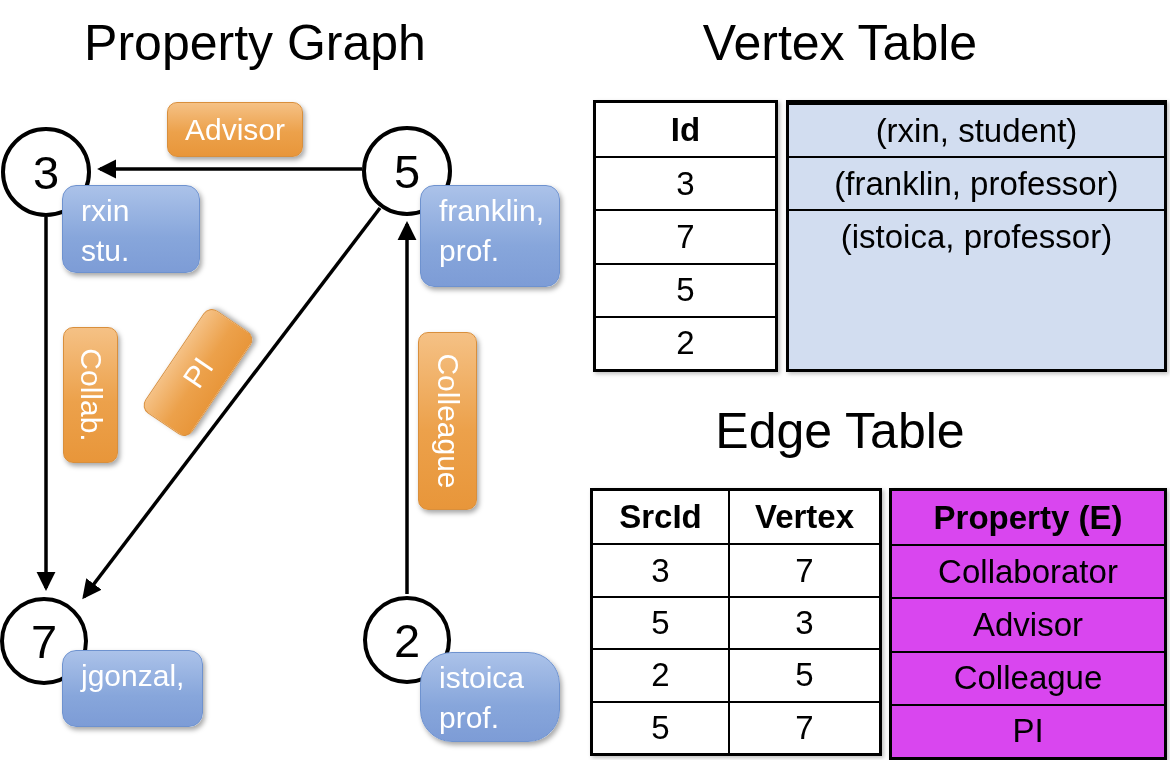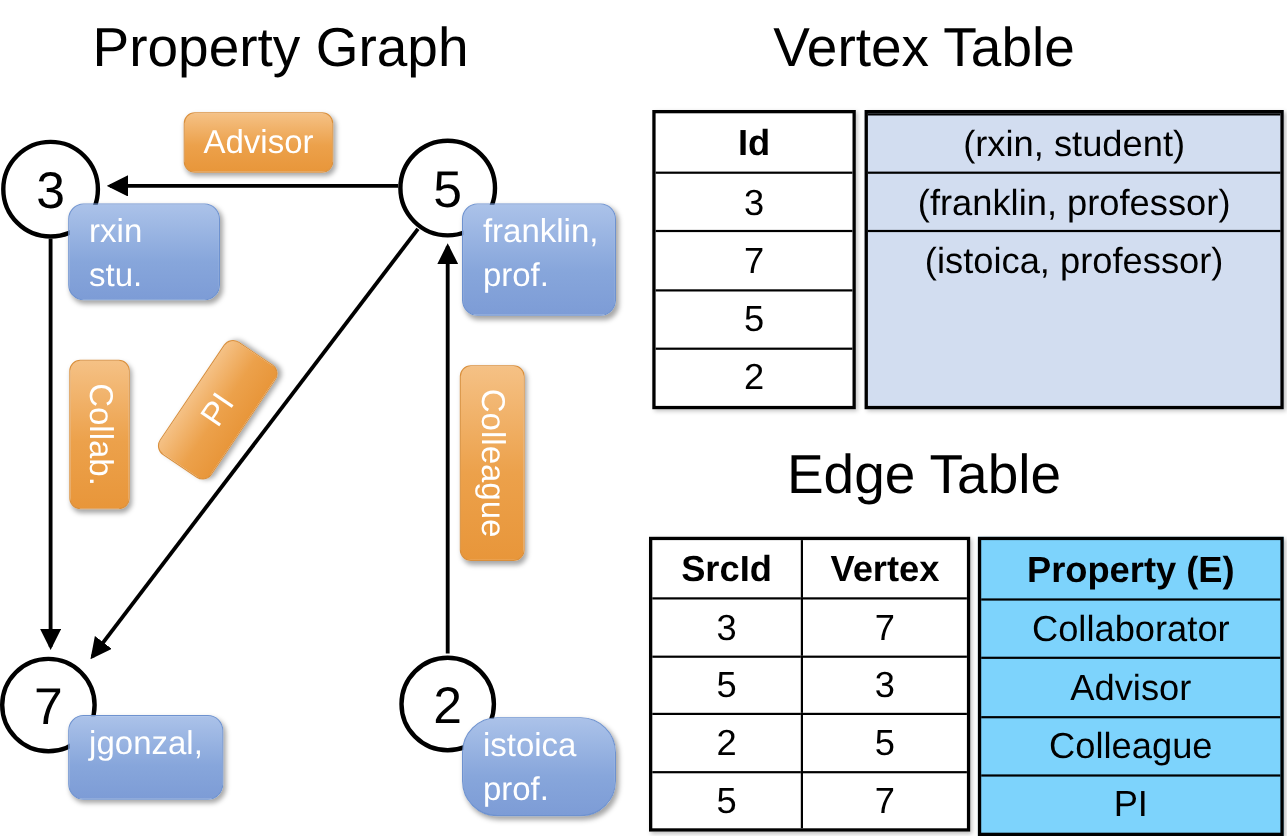--- a/index.html
+++ b/index.html
@@ -53,21 +53,21 @@
   .cell.cl { border-left:2.5px solid #000; }
 
   #vtable-id   { left:593px; top:100px; width:185px; height:272px;
                  grid-template-rows:repeat(5,1fr); background:#fff; }
   #vtable-prop { left:786px; top:100px; width:381px; height:272px;
                  grid-template-rows:repeat(5,1fr); background:#d2ddf0; }
   #etable-ids  { left:590px; top:488px; width:292px; height:268px;
                  grid-template-columns:135px 1fr; grid-template-rows:repeat(5,1fr);
                  background:#fff; }
   #etable-prop { left:889px; top:488px; width:278px; height:272px;
-                 grid-template-rows:repeat(5,1fr); background:#7dd3fc; }
+                 grid-template-rows:repeat(5,1fr); background:#d946ef; }
 </style>
 </head>
 <body>
 
 <div class="canvas">
 
   <div class="big-title" id="title-graph">Property Graph</div>
   <div class="big-title" id="title-vertex">Vertex Table</div>
   <div class="big-title" id="title-edge">Edge Table</div>
 

